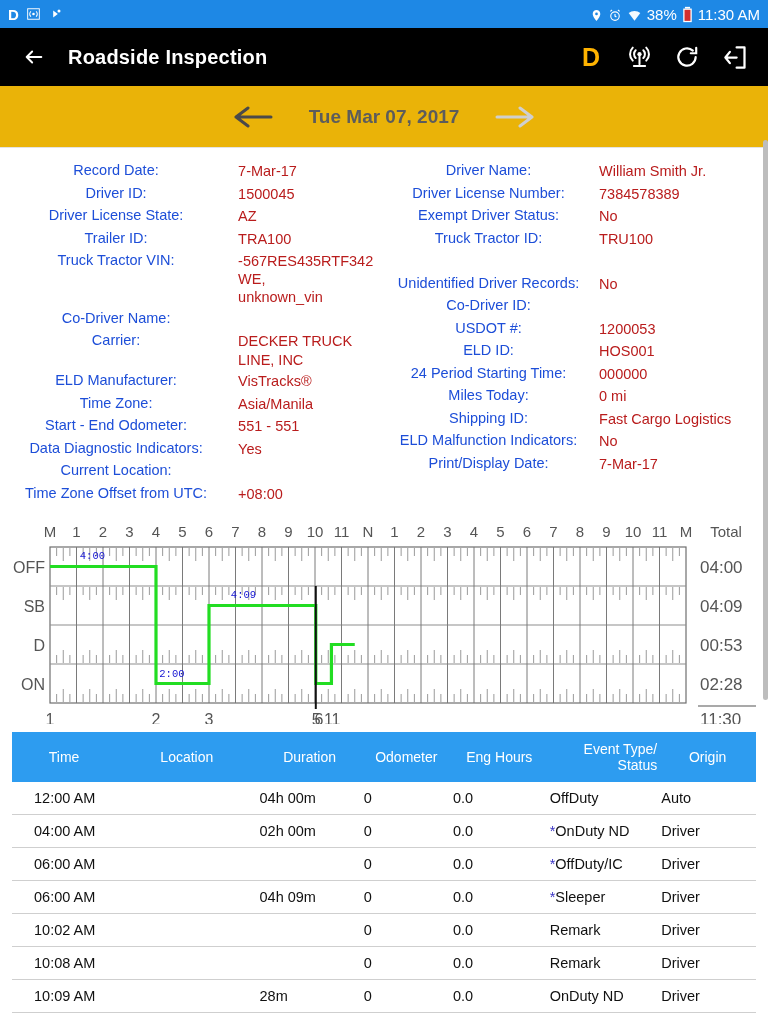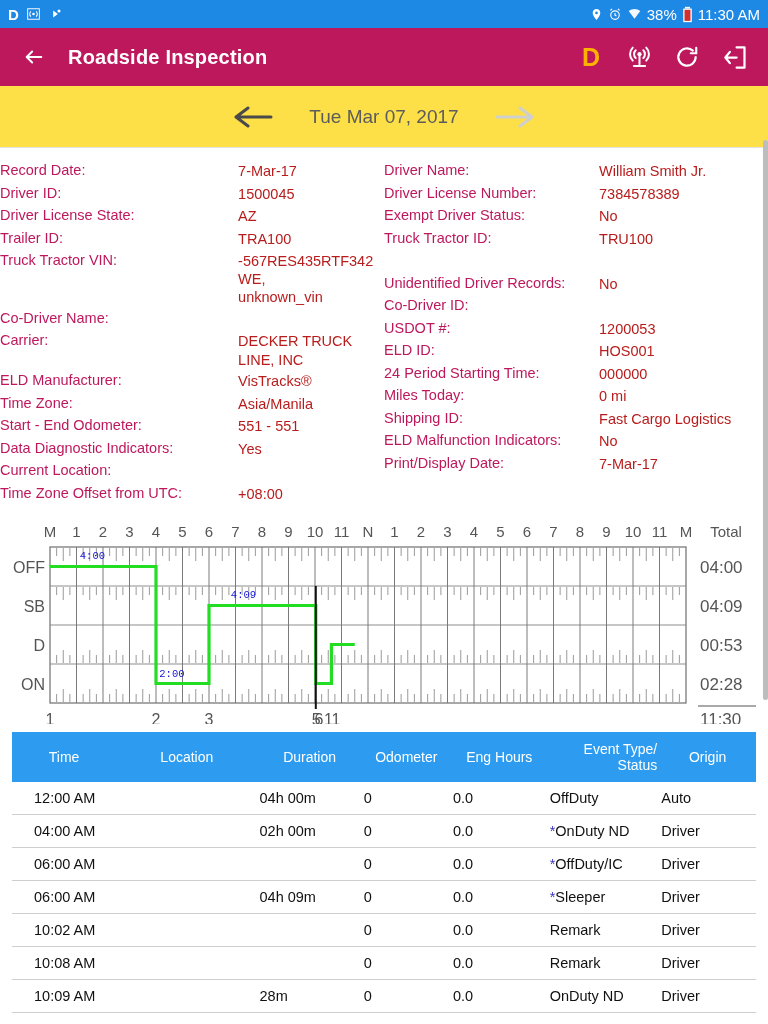--- a/index.html
+++ b/index.html
@@ -10,52 +10,53 @@
     overflow: hidden;
   }
 
   
   .statusbar {
     height: 28px; background: #1e88e5; color: #ffffff;
     display: flex; align-items: center; justify-content: space-between;
     padding: 0 8px; font-size: 14px;
   }
   .sb-left { display: flex; align-items: center; gap: 7px; }
-  .sb-right { display: flex; align-items: center; gap: 5px; font-size: 15px; }
+  .sb-right { display: flex; align-items: flex-end; gap: 5px; font-size: 15px; }
   .sb-icon { display: inline-flex; align-items: center; justify-content: center; }
   .sb-d { font-weight: bold; font-size: 15px; letter-spacing: .5px; }
 
   
   .toolbar {
-    height: 58px; background: #be185d; color: #fff;
+    height: 58px; background: #000000; color: #fff;
     display: flex; align-items: center; padding: 0 14px;
   }
   .tb-back { width: 40px; height: 40px; display: flex; align-items: center; justify-content: center; cursor: pointer; }
   .tb-title { font-size: 20px; font-weight: bold; margin-left: 14px; flex: 1; letter-spacing: .2px; }
   .tb-actions { display: flex; align-items: center; gap: 18px; padding-right: 4px; }
   .tb-ico { width: 30px; height: 30px; display: flex; align-items: center; justify-content: center; cursor: pointer; }
   .tb-d { color: #ffb300; font-weight: bold; font-size: 25px; line-height: 1; }
 
   
   .datebar {
-    height: 62px; background: #fde047;
+    height: 62px; background: #eab308;
     display: flex; align-items: center; justify-content: center; gap: 34px;
     border-bottom: 1px solid #e3e3e3;
+    font-weight: bold;
   }
   .date-text { font-size: 19px; color: #5c5c5c; }
   .arrow-btn { cursor: pointer; display: flex; align-items: center; }
 
   
   .info {
     display: flex; padding: 14px 0 6px 0;
     font-size: 14.5px;
   }
   .info-col { width: 50%; }
   .info-row { display: flex; align-items: flex-start; margin-bottom: 3.5px; min-height: 19px; }
-  .info-lbl { flex: 0 0 62%; text-align: left; color: #be185d; padding-right: 6px; white-space: nowrap; }
+  .info-lbl { flex: 0 0 62%; text-align: center; color: #1d4ed8; padding-right: 6px; white-space: nowrap; }
   .info-val { flex: 1 1 auto; color: #b91c1c; font-weight: 500; line-height: 1.25; word-break: break-word; }
   .info-col.right .info-lbl { flex: 0 0 56%; }
   .spacer-row { height: 19px; margin-bottom: 3.5px; }
 
   
   .graphwrap { padding: 6px 8px 0 8px; position: relative; }
   .graph { position: relative; width: 752px; height: 205px; }
   .graph svg { display: block; }
 
   

